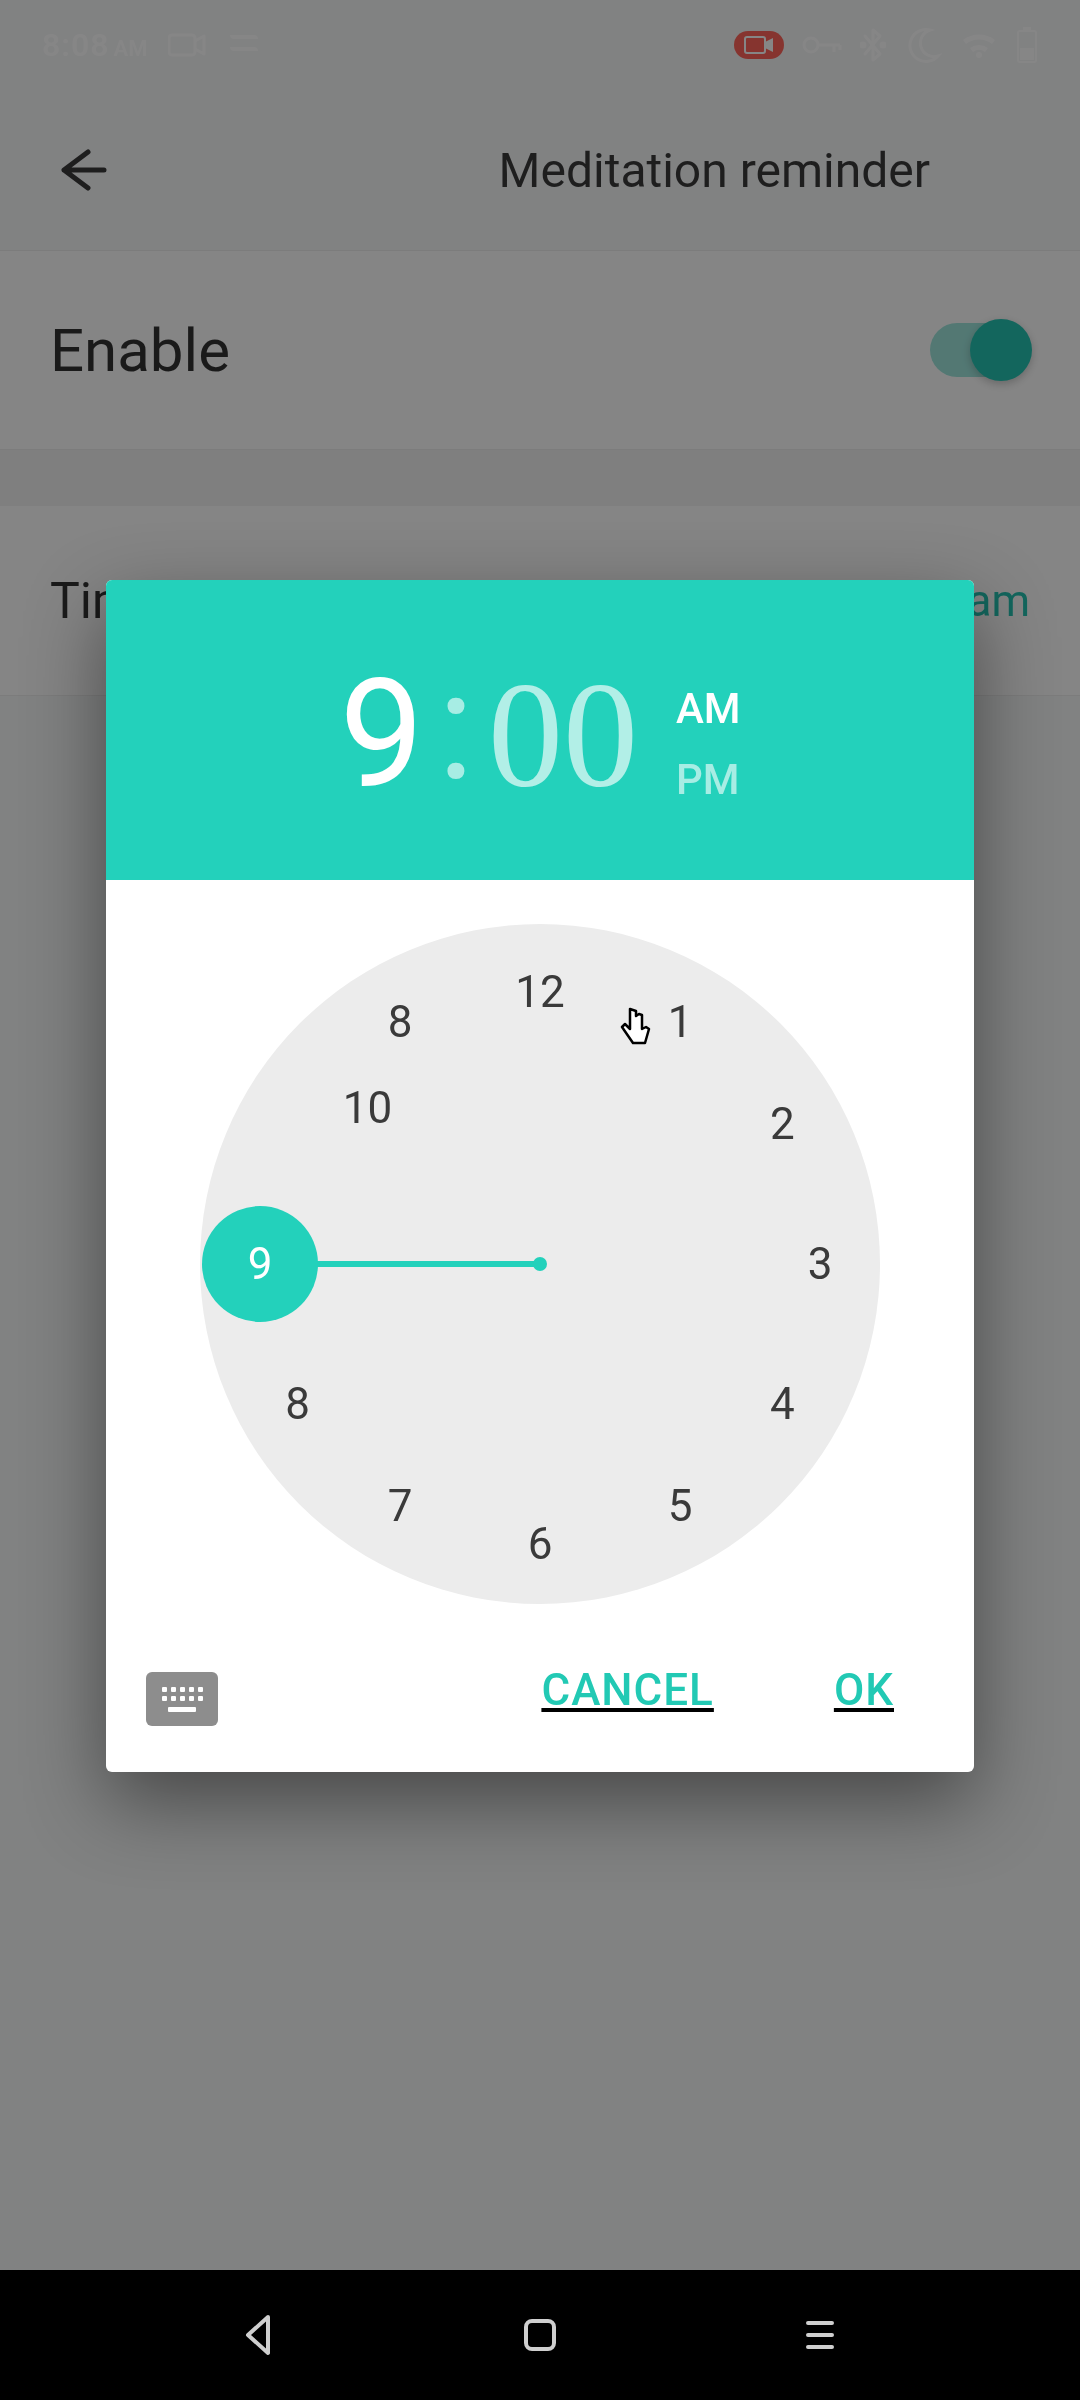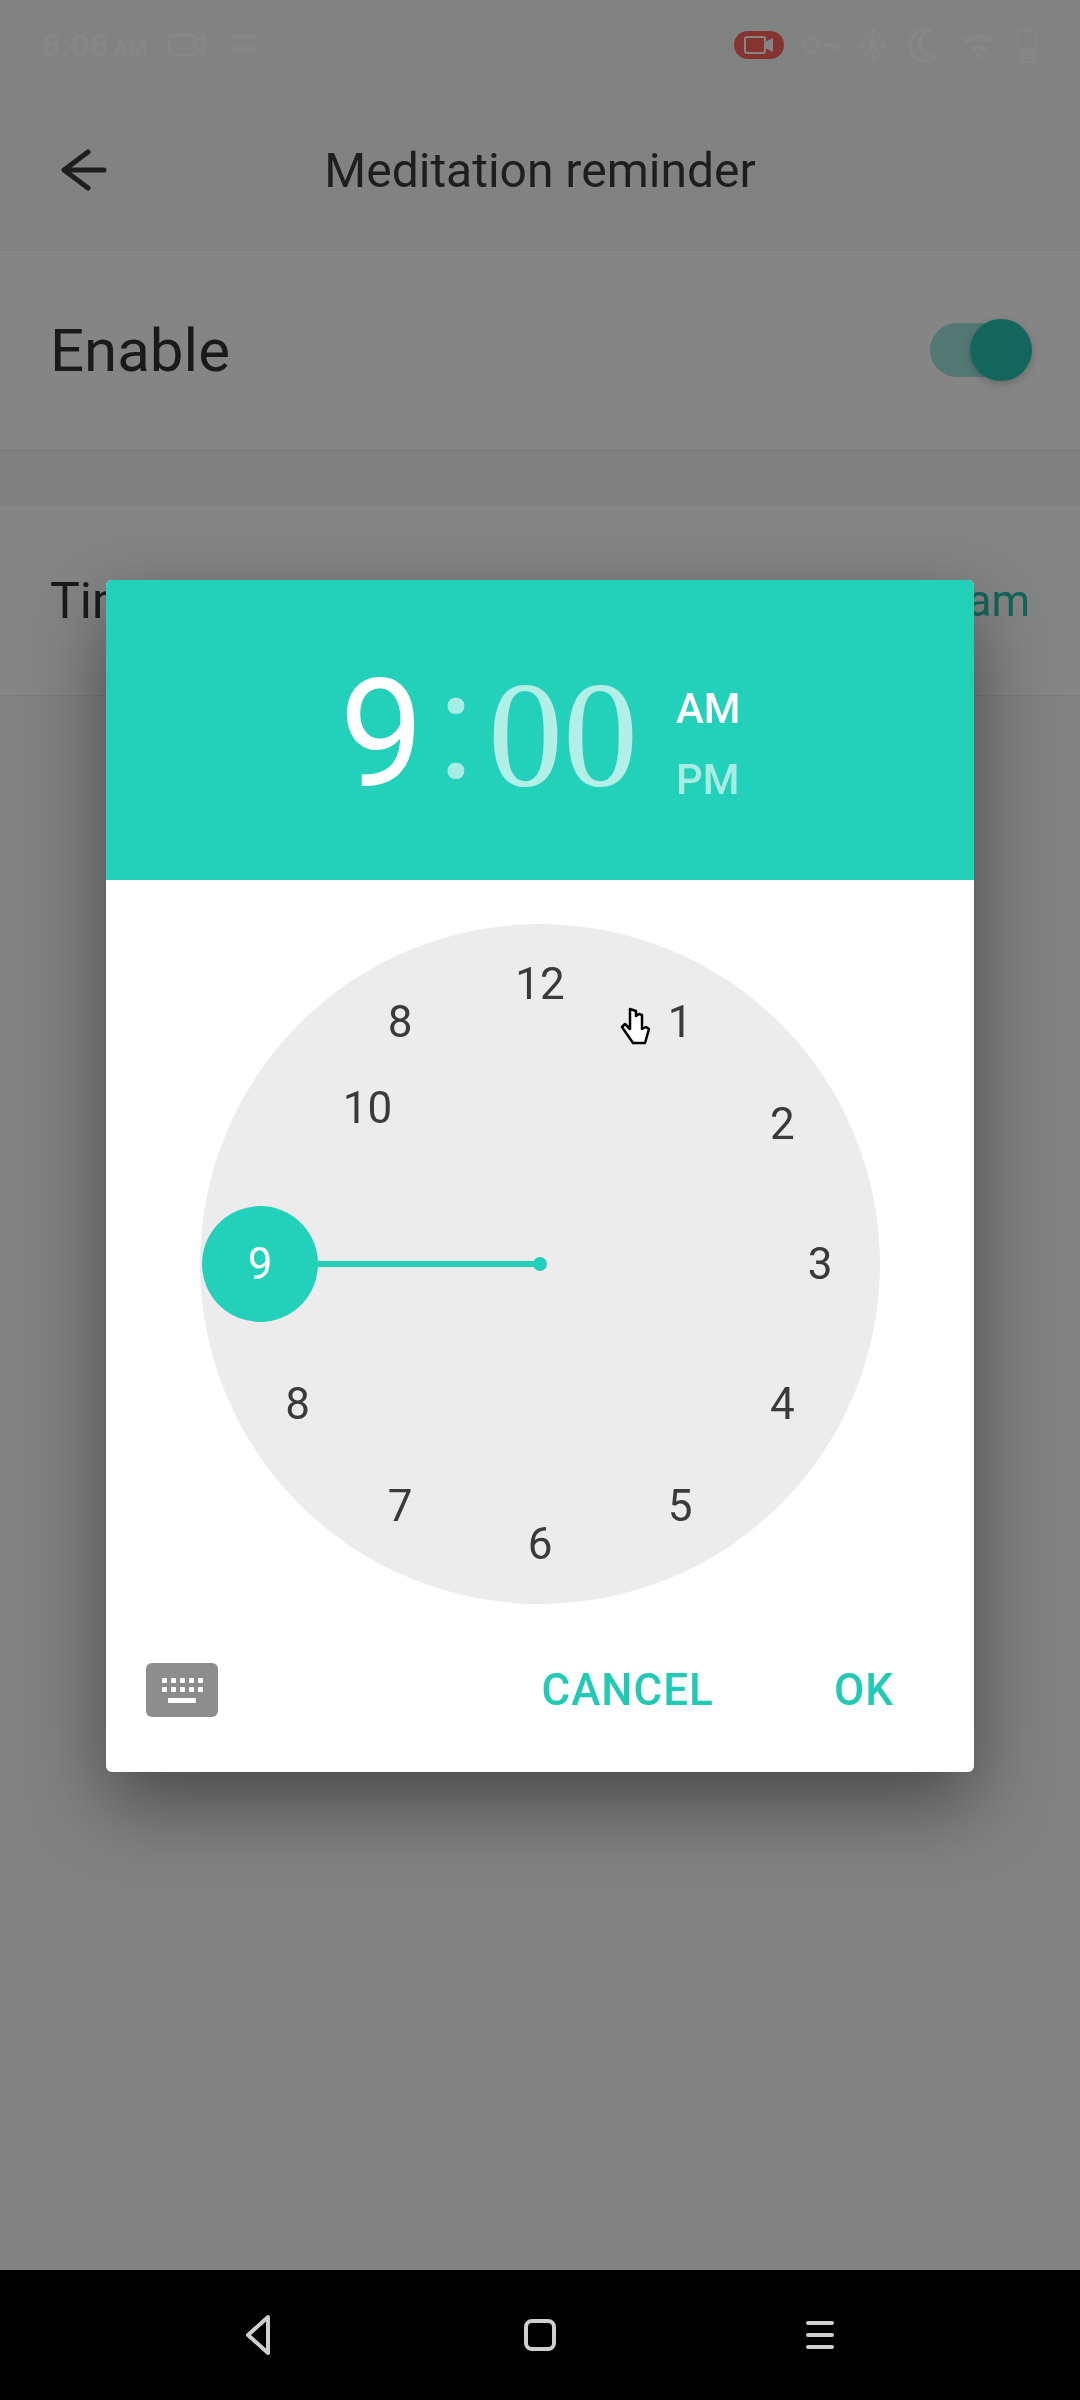--- a/index.html
+++ b/index.html
@@ -11,21 +11,21 @@
   .status-left { display: flex; align-items: center; gap: 20px; }
   .status-right { display: flex; align-items: center; gap: 18px; }
   .status-time { letter-spacing: 1px; }
   .status-am { font-size: 22px; margin-left: 4px; }
   .status-icon { display: inline-flex; align-items: center; justify-content: center; }
   .rec-badge { background: #ff4b3e; border-radius: 14px; padding: 4px 10px; display:flex; align-items:center; }
 
   
   .app-header { height: 160px; display: flex; align-items: center; padding: 0 50px; gap: 40px; }
   .back-arrow { width: 60px; height: 60px; }
-  .header-title { flex: 1; text-align: center; font-size: 48px; color: #1a1a1a; margin-right: 100px; }
+  .header-title { flex: 1; text-align: right; font-size: 48px; color: #1a1a1a; margin-right: 100px; }
 
   
   .row-enable { background: #fdfdfd; height: 200px; display: flex; align-items: center; justify-content: space-between; padding: 0 50px; border-top: 1px solid #e8e8e8; border-bottom: 1px solid #e8e8e8; }
   .row-enable .label { font-size: 60px; color: #111; }
   .toggle { width: 100px; height: 54px; background: #8ee0d6; border-radius: 30px; position: relative; }
   .toggle .knob { position: absolute; right: -2px; top: -4px; width: 62px; height: 62px; background: #00b9a5; border-radius: 50%; box-shadow: 0 3px 8px rgba(0,0,0,.25); }
 
   .gap-strip { height: 56px; background: #efefef; }
 
   .row-time { background: #fdfdfd; height: 190px; display: flex; align-items: center; justify-content: space-between; padding: 0 50px; font-size: 50px; color: #111; border-bottom: 1px solid #e8e8e8;}
@@ -46,21 +46,21 @@
   .ampm.unsel { color: rgba(255,255,255,.6); margin-top: 16px; }
 
   .clock-area { padding: 44px 0 30px 0; display: flex; justify-content: center; }
   .clock { width: 680px; height: 680px; border-radius: 50%; background: #ececec; position: relative; }
   .clock-center-dot { position: absolute; left: 50%; top: 50%; width: 14px; height:14px; background:#23d1bb; border-radius:50%; transform:translate(-50%,-50%);}
   .clock-hand { position: absolute; left: 50%; top: 50%; width: 280px; height: 6px; background: #23d1bb; transform-origin: 0 50%; transform: translate(0,-50%) rotate(180deg); }
   .sel-knob { position: absolute; width: 116px; height: 116px; border-radius: 50%; background:#23d1bb; left: 50%; top:50%; transform: translate(-50%,-50%) rotate(180deg) translate(280px) rotate(-180deg); display:flex; align-items:center; justify-content:center; color:#fff; font-size:44px;}
   .hour-num { position: absolute; left:50%; top:50%; font-size: 44px; color:#3a3a3a; transform-origin: center; width:60px; height:60px; margin-left:-30px; margin-top:-30px; display:flex; align-items:center; justify-content:center;}
   .cursor-hand { position:absolute; left: 412px; top: 81px; width: 46px; height:46px; }
 
-  .dialog-actions { display: flex; align-items: center; padding: 20px 50px 46px 40px; }
+  .dialog-actions { display: flex; align-items: flex-end; padding: 20px 50px 46px 40px; text-decoration: underline; }
   .kbd-btn { width: 72px; height: 54px; background: #8d8d8d; border-radius: 6px; display:flex; flex-direction:column; align-items:center; justify-content:center; gap:6px; padding:8px 10px;}
   .kbd-dots { display:flex; gap:4px; flex-wrap:wrap; width:48px; justify-content:center;}
   .kbd-dots span{ width:5px; height:5px; background:#fff; border-radius:1px;}
   .kbd-bar { width:28px; height:5px; background:#fff; border-radius:1px;}
   .actions-spacer { flex: 1; }
   .txt-btn { font-size: 44px; font-weight: 500; color: #22c9b4; letter-spacing: 1px; padding: 10px 30px; }
   .ok-btn { margin-left: 60px; }
 
   
   .navbar { position: absolute; left:0; right:0; bottom:0; height: 130px; background:#000; display:flex; align-items:center; justify-content:space-around; padding: 0 120px;}
@@ -167,21 +167,21 @@
       <div class="sel-knob" style="transform: translate(-50%, -50%) rotate(180deg) translate(280px) rotate(-180deg);">
           <span>9</span>
         </div>
 
       <div id="clock-nums"></div>
       <span class="cursor-hand">
         <svg width="46" height="46" viewBox="0 0 46 46">
             <path d="M18 4v20l-5-5-3 3 11 16h12l4-14-3-2-4 2V10l-3-1-3 2V6z" fill="#fff" stroke="#000" stroke-width="2.5" stroke-linejoin="round"></path>
           </svg>
       </span>
-    <div class="hour-num" style="left: 340px; top: 60px;">12</div>
+    <div class="hour-num" style="left: 340px; top: 68px;">12</div>
         <div class="hour-num" style="left: 480px; top: 97.5129px;">1</div>
         <div class="hour-num" style="left: 582.487px; top: 200px;">2</div>
         <div class="hour-num" style="left: 620px; top: 340px;">3</div>
         <div class="hour-num" style="left: 582.487px; top: 480px;">4</div>
         <div class="hour-num" style="left: 480px; top: 582.487px;">5</div>
         <div class="hour-num" style="left: 340px; top: 620px;">6</div>
         <div class="hour-num" style="left: 200px; top: 582.487px;">7</div>
         <div class="hour-num" style="left: 97.5129px; top: 480px;">8</div>
         <div class="hour-num" style="left: 97.5129px; top: 184px; margin-left: 40px;">10</div>
         <div class="hour-num" style="left: 200px; top: 97.5129px;">8</div>

